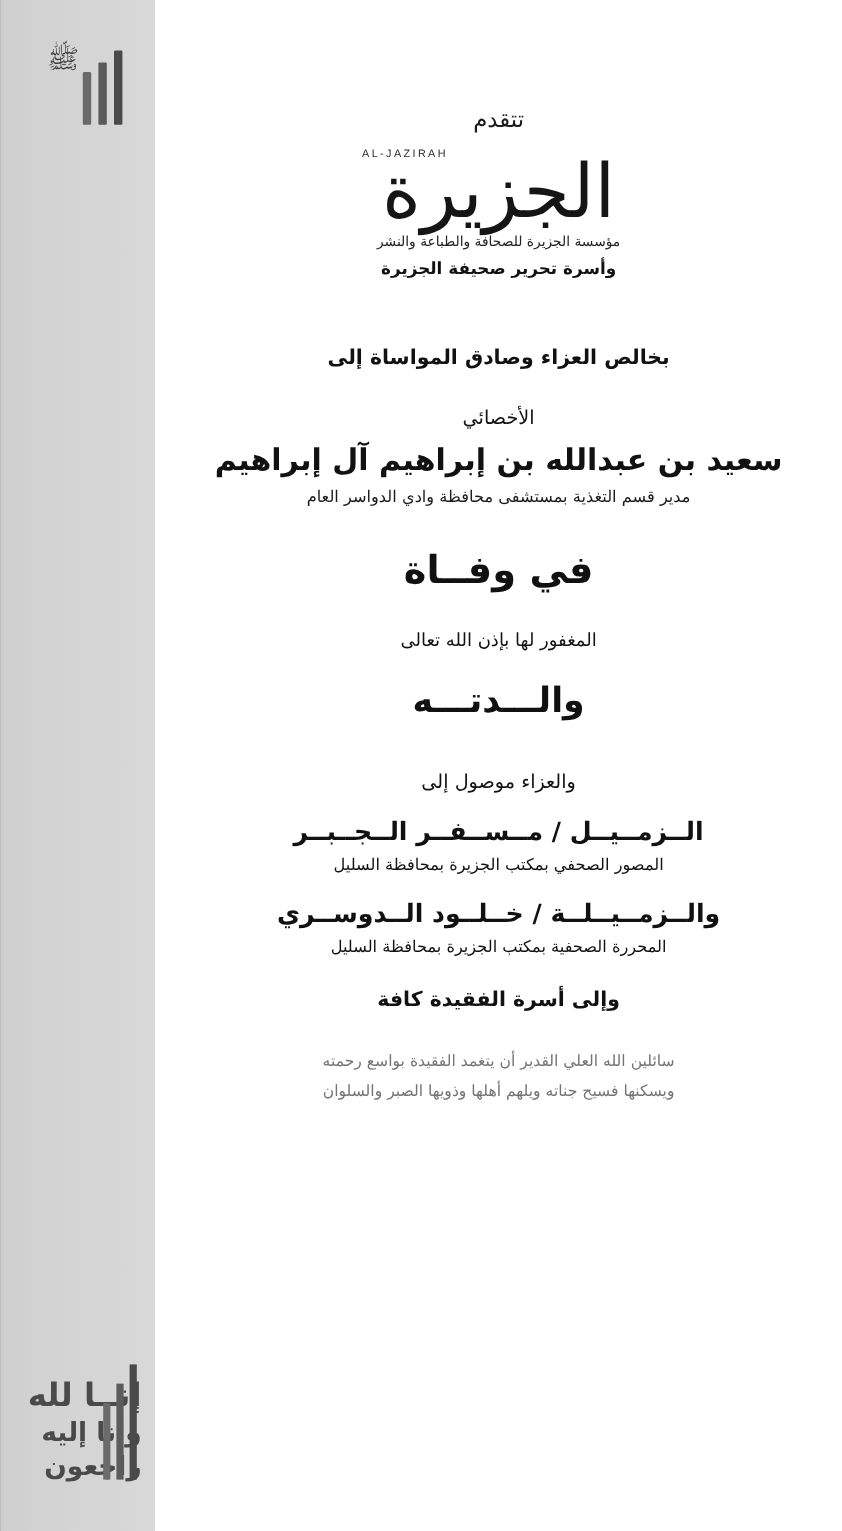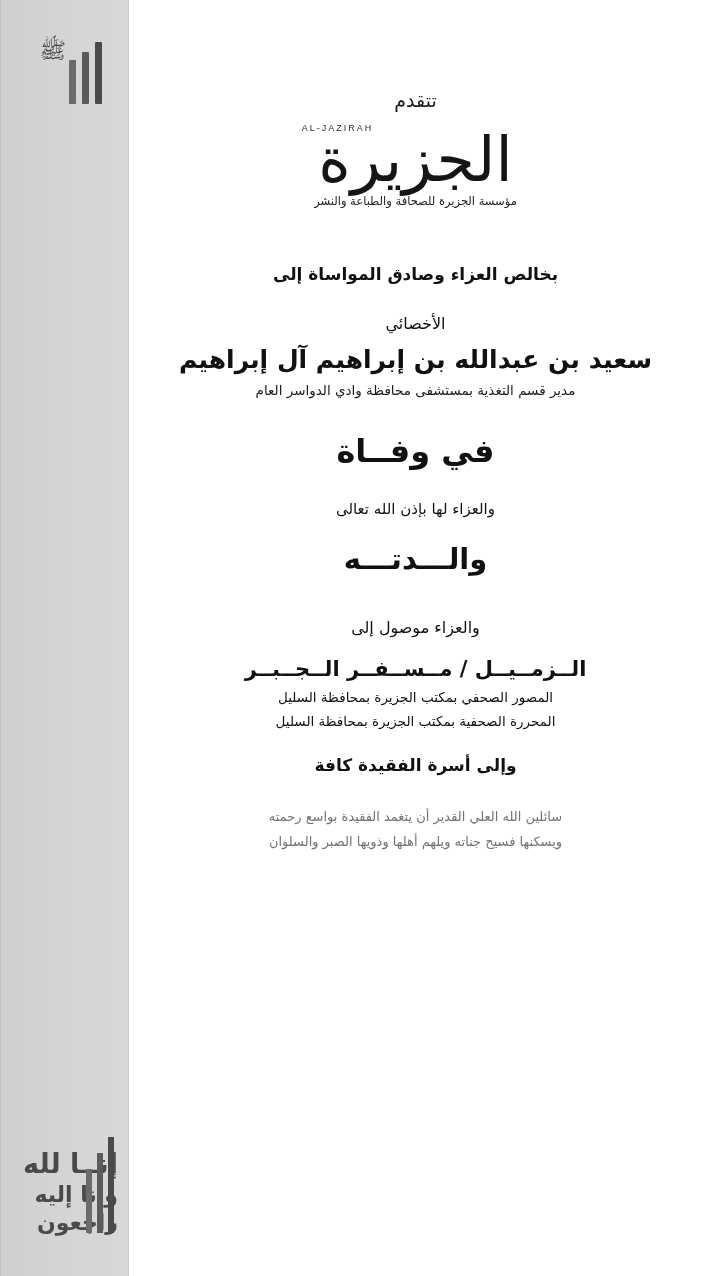--- a/index.html
+++ b/index.html
@@ -256,38 +256,40 @@
 
     <div class="intro-word">تتقدم</div>
 
     <div class="masthead">
       <div class="latin-small">AL-JAZIRAH</div>
       <div class="arabic-logo">
         <span class="logo-shape"></span>
         <span>الجزيرة</span>
       </div>
       <div class="sub-ar">مؤسسة الجزيرة للصحافة والطباعة والنشر</div>
+      <div class="sub-team">وأسرة تحرير صحيفة الجزيرة</div>
     </div>
 
     <div class="cond-line">بخالص العزاء وصادق المواساة إلى</div>
 
     <div class="title-small">الأخصائي</div>
     <div class="person-name">سعيد بن عبدالله بن إبراهيم آل إبراهيم</div>
     <div class="person-role">مدير قسم التغذية بمستشفى محافظة وادي الدواسر العام</div>
 
     <div class="in-death">في وفــاة</div>
 
-    <div class="forgiven">والعزاء لها بإذن الله تعالى</div>
+    <div class="forgiven">المغفور لها بإذن الله تعالى</div>
     <div class="relation">والـــدتـــه</div>
 
     <div class="also-to">والعزاء موصول إلى</div>
 
     <div class="colleague-name">الــزمــيــل / مــســفــر الــجــبــر</div>
     <div class="colleague-role">المصور الصحفي بمكتب الجزيرة بمحافظة السليل</div>
 
+    <div class="colleague-name">والــزمــيــلــة / خــلــود الــدوســري</div>
     <div class="colleague-role">المحررة الصحفية بمكتب الجزيرة بمحافظة السليل</div>
 
     <div class="family-line">وإلى أسرة الفقيدة كافة</div>
 
     <div class="prayer">
       <div>سائلين الله العلي القدير أن يتغمد الفقيدة بواسع رحمته</div>
       <div>ويسكنها فسيح جناته ويلهم أهلها وذويها الصبر والسلوان</div>
     </div>
   </div>
 

